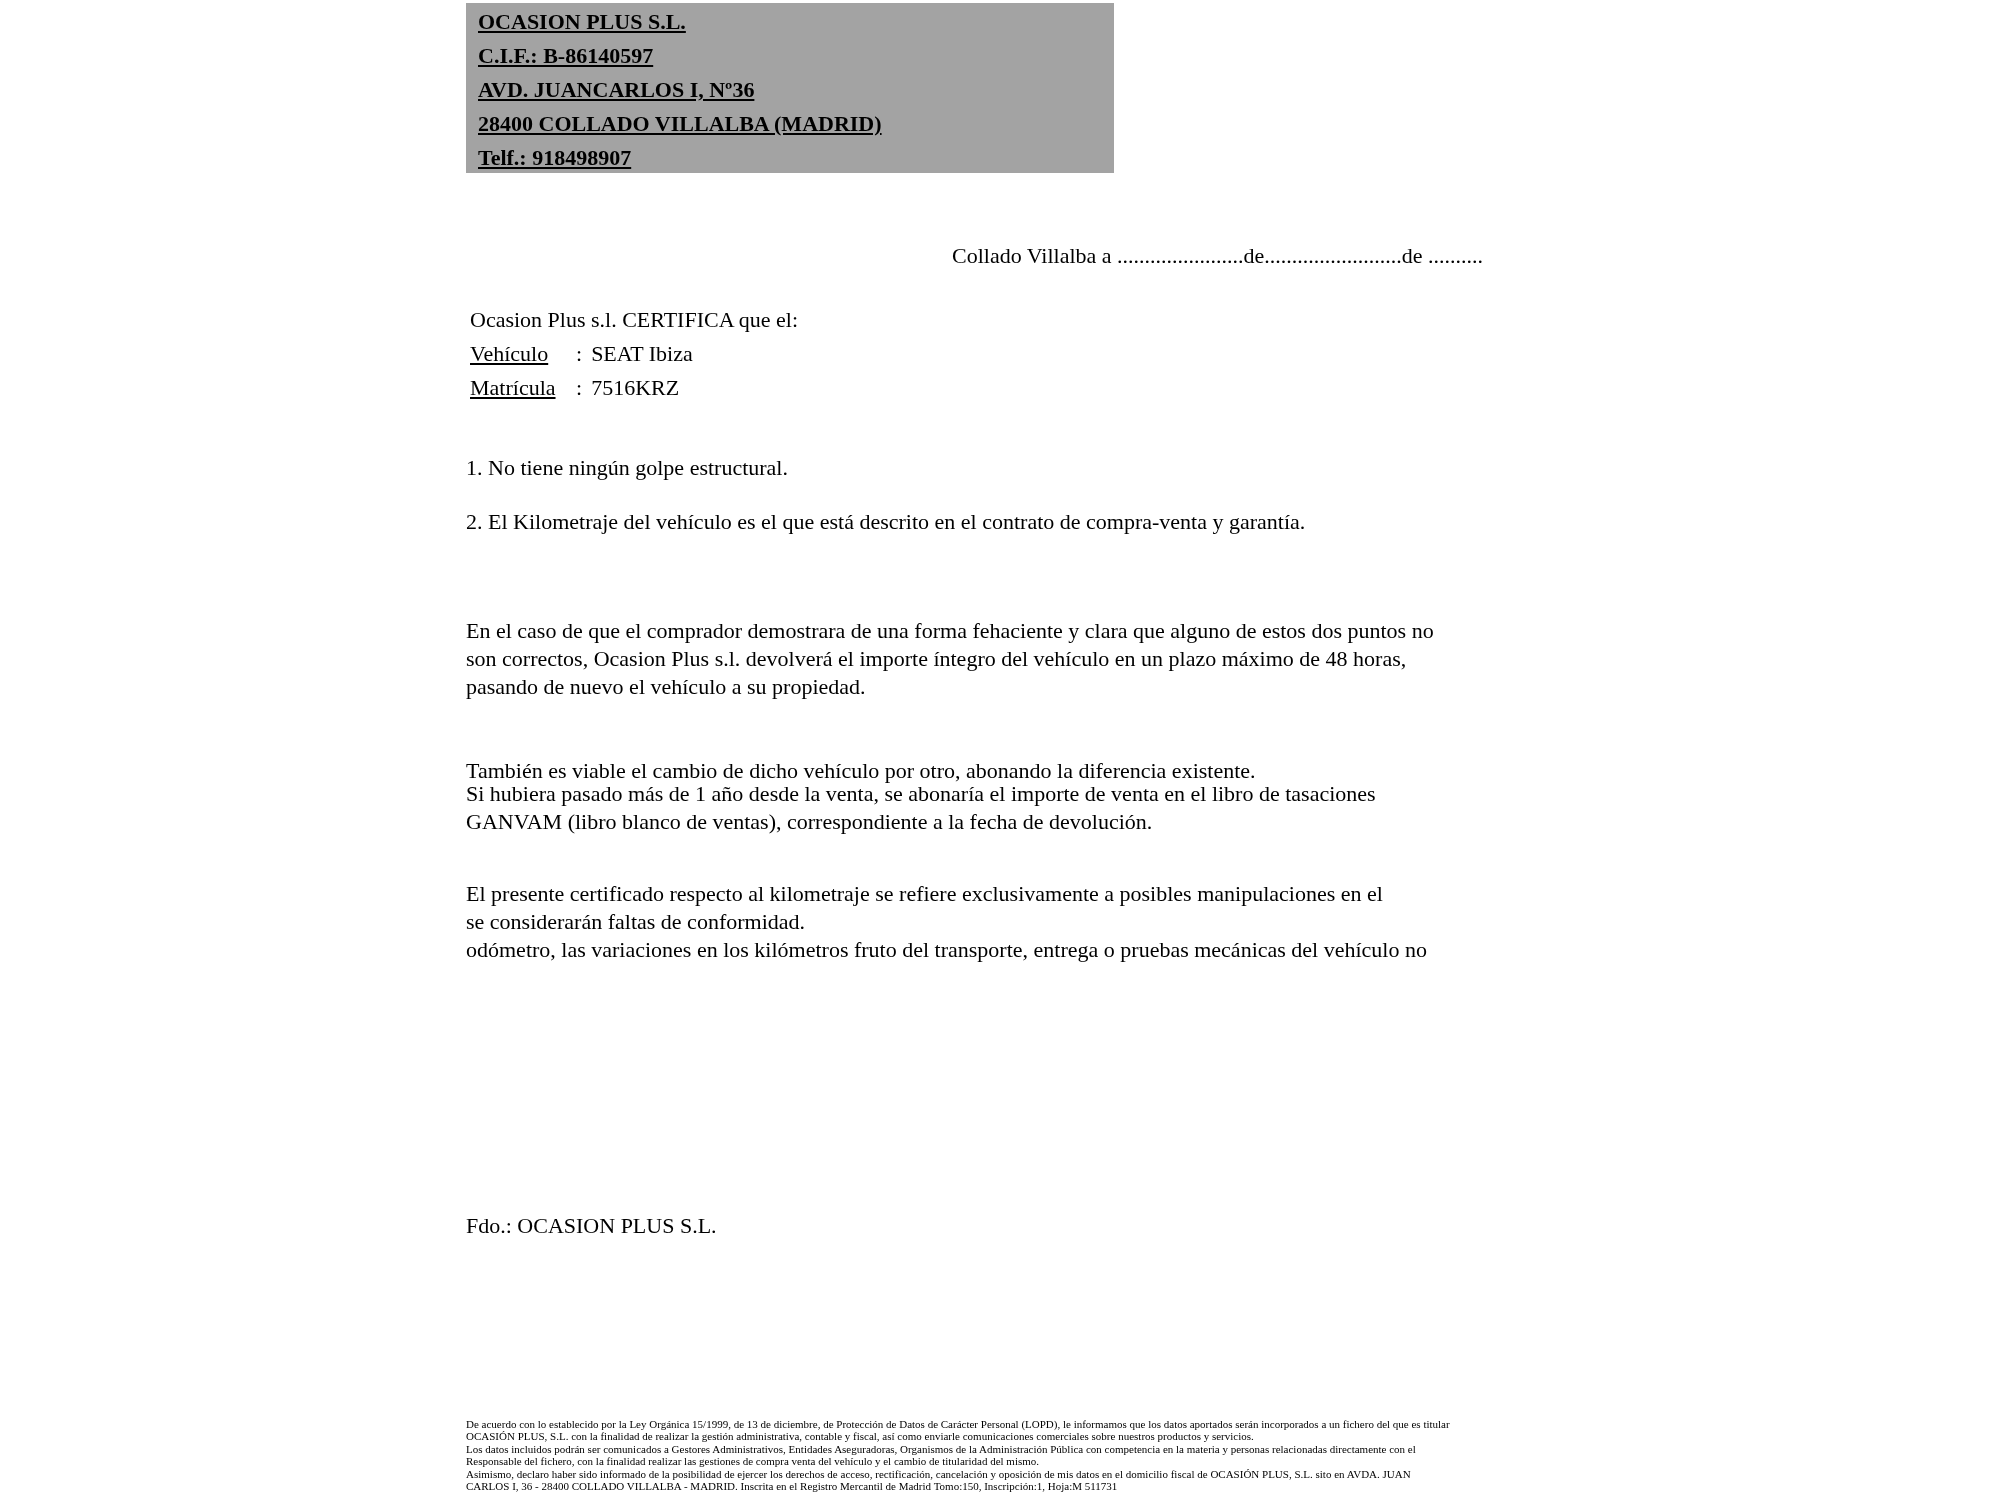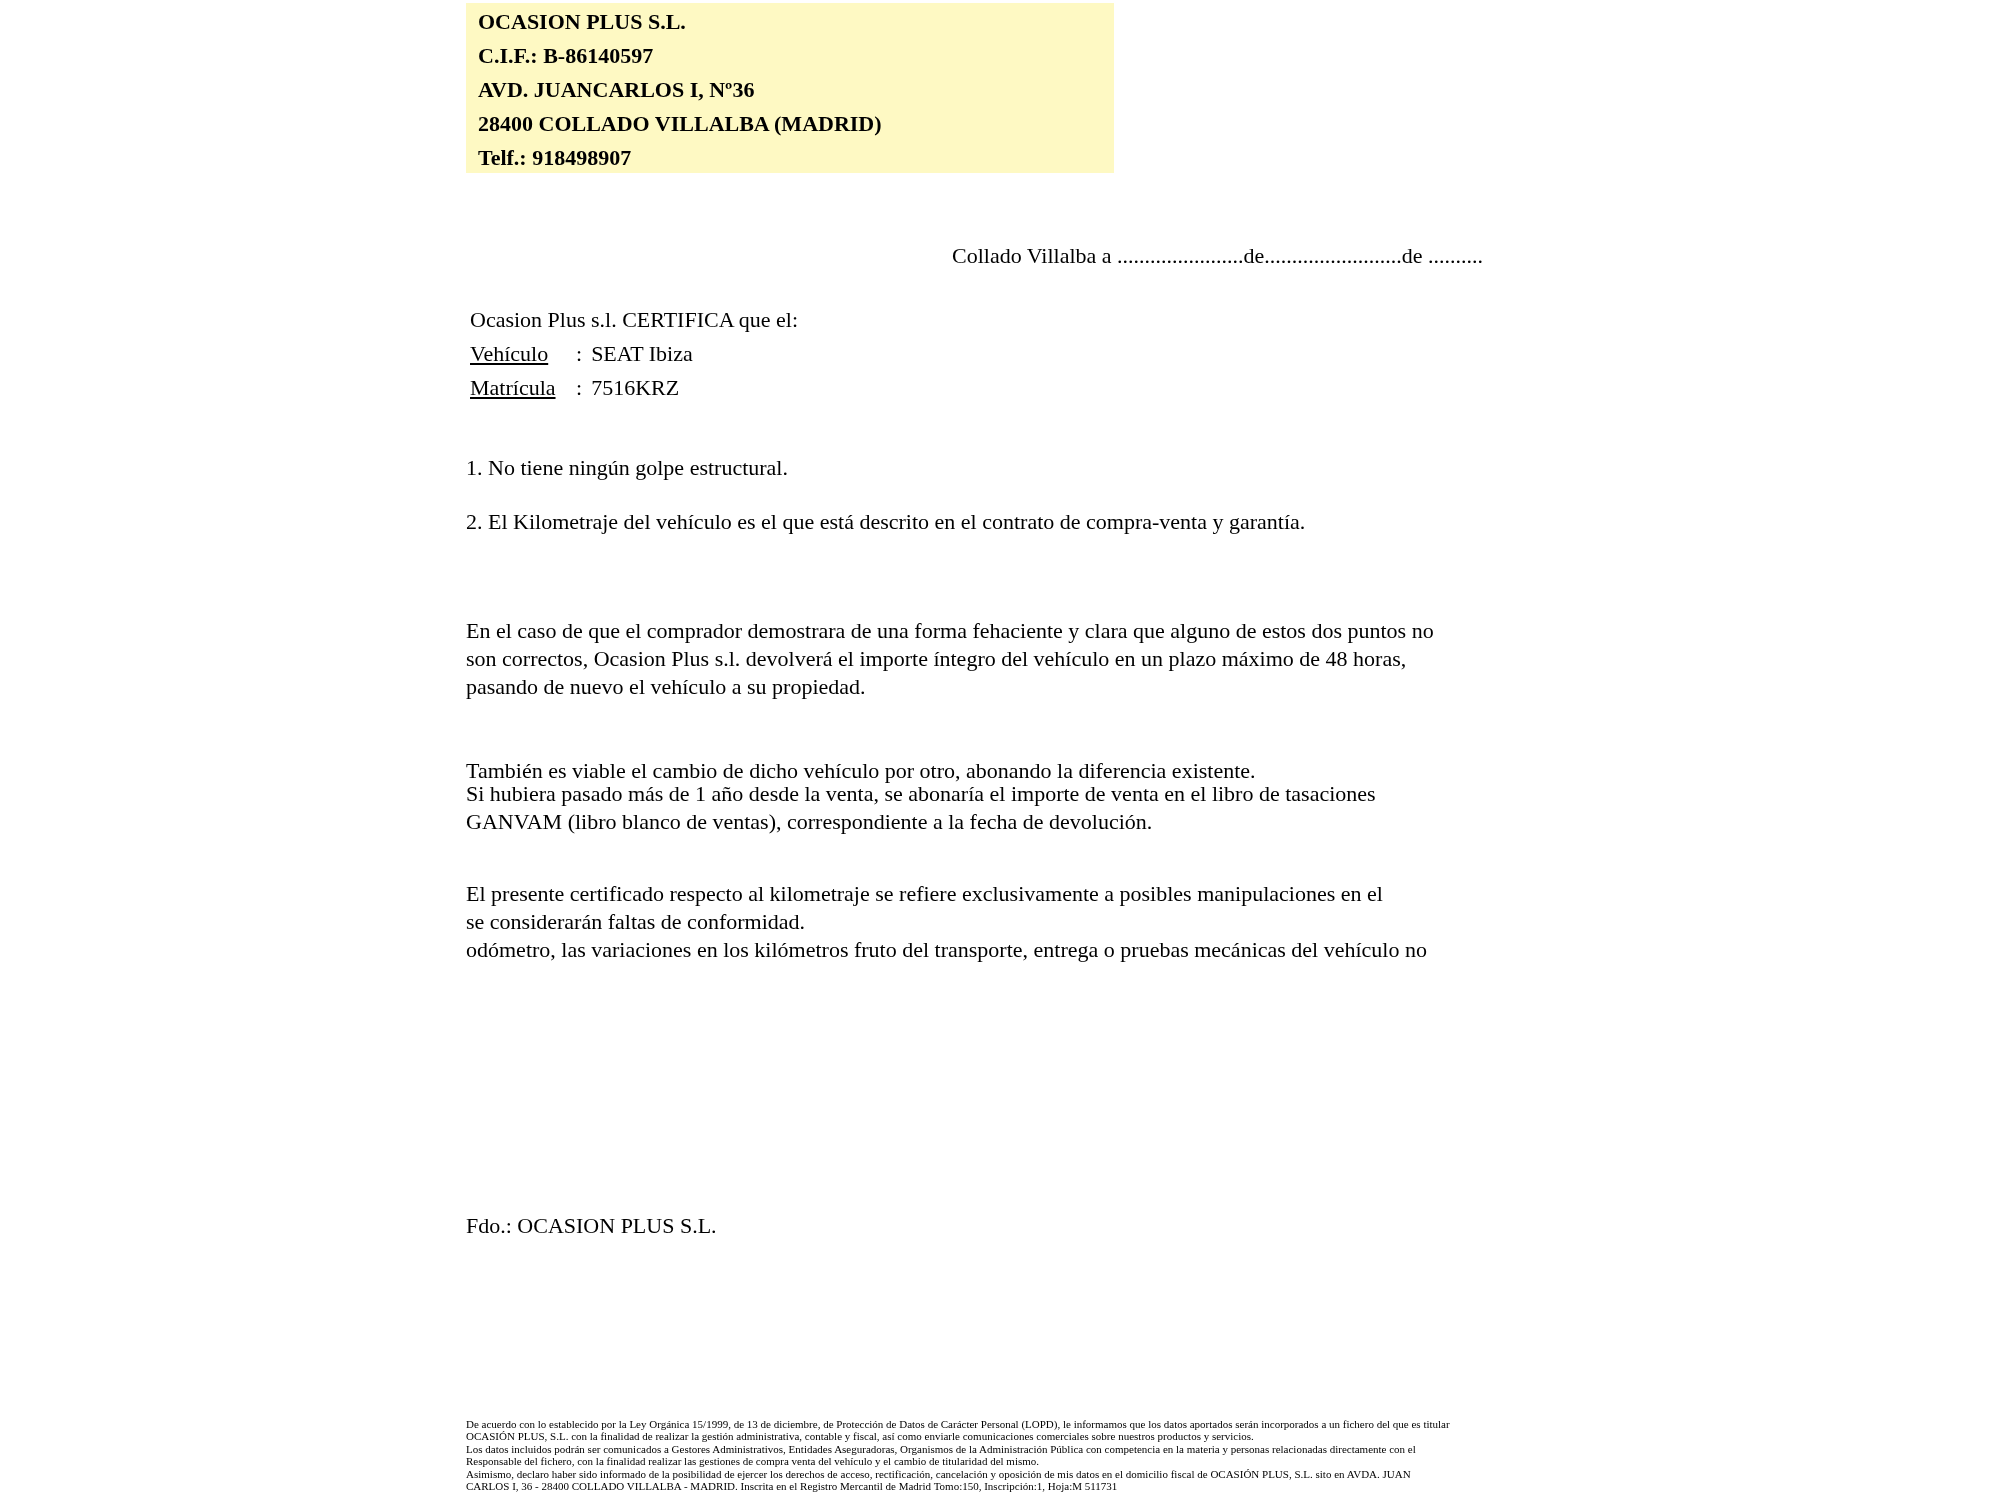--- a/index.html
+++ b/index.html
@@ -78,21 +78,21 @@
     line-height: 12.4px;
     white-space: nowrap;
     font-family: Liberation Serif, serif;
   }
 </style>
 </head>
 <body>
 
 <div class="page">
 
-  <div class="header-box" style="background: #fef9c3;">
+  <div class="header-box" style="background: #a3a3a3; text-decoration: underline;">
     <div>OCASION PLUS S.L.</div>
     <div>C.I.F.: B-86140597</div>
     <div>AVD. JUANCARLOS I, Nº36</div>
     <div>28400 COLLADO VILLALBA (MADRID)</div>
     <div>Telf.: 918498907</div>
   </div>
 
   <div class="date-line">Collado Villalba a .......................de.........................de ..........</div>
 
   <div class="cert-block">

